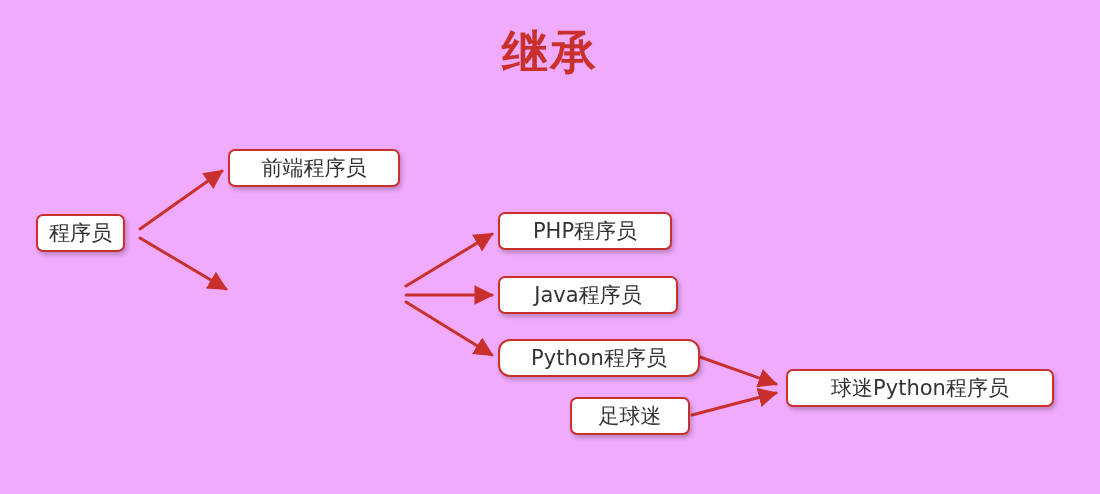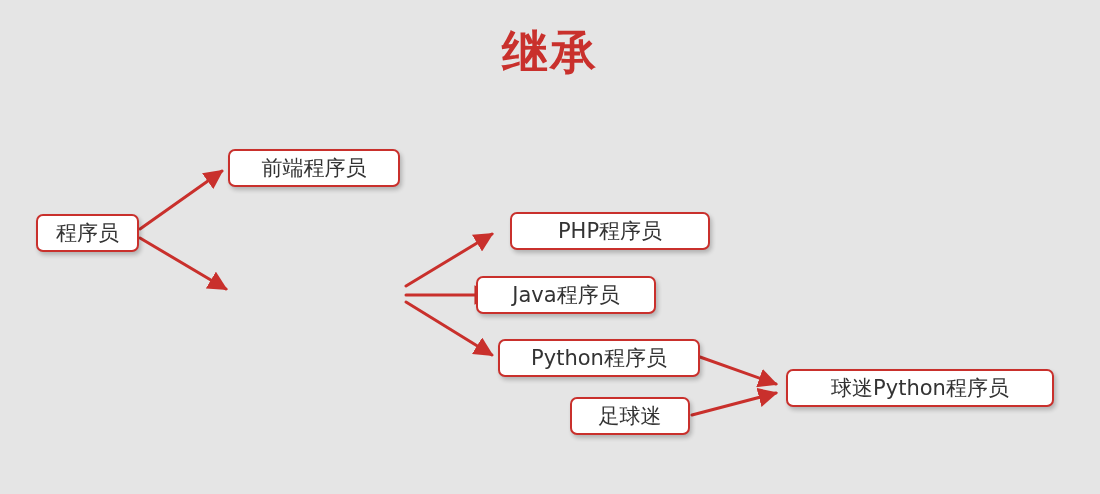--- a/index.html
+++ b/index.html
@@ -4,21 +4,21 @@
 <style>
   :root { --accent: #c9302c; --text: #333333; }
   * { box-sizing: border-box; }
   html, body { margin: 0; padding: 0; background: #ffffff; }
   body { font-family: "DejaVu Sans", "Liberation Sans", sans-serif; }
 
   .canvas {
     position: relative;
     width: 1100px;
     height: 494px;
-    background: #e5e5e5;
+    background: #f0abfc;
     overflow: hidden;
   }
 
   .diagram-title {
     position: absolute;
     top: 22px;
     left: 0;
     width: 100%;
     text-align: center;
     font-size: 46px;
@@ -73,28 +73,28 @@
 
     <line x1="140" y1="229" x2="222" y2="171" marker-end="url(#arrowhead)" stroke="#c9302c"></line>
     <line x1="140" y1="238" x2="226" y2="289" marker-end="url(#arrowhead)" stroke="#c9302c"></line>
     <line x1="406" y1="286" x2="492" y2="234" marker-end="url(#arrowhead)" stroke="#c9302c"></line>
     <line x1="406" y1="295" x2="492" y2="295" marker-end="url(#arrowhead)" stroke="#c9302c"></line>
     <line x1="406" y1="302" x2="492" y2="355" marker-end="url(#arrowhead)" stroke="#c9302c"></line>
     <line x1="700" y1="357" x2="776" y2="384" marker-end="url(#arrowhead)" stroke="#c9302c"></line>
     <line x1="692" y1="415" x2="776" y2="393" marker-end="url(#arrowhead)" stroke="#c9302c"></line>
   </svg>
 
-  <div class="node" style="left:36px;  top:214px; width:103px;">程序员</div>
+  <div class="node" style="left:36px;  top:214px; width:89px;">程序员</div>
 
   <div class="node" style="left:228px; top:149px; width:172px;">前端程序员</div>
 
 
-  <div class="node" style="left:498px; top:212px; width:200px;margin-left:12px;">PHP程序员</div>
+  <div class="node" style="left:498px; top:212px; width:174px;">PHP程序员</div>
 
-  <div class="node" style="left:476px; top:276px; width:180px;">Java程序员</div>
+  <div class="node" style="left:498px; top:276px; width:180px;">Java程序员</div>
 
-  <div class="node" style="left:498px; top:339px; width:202px;">Python程序员</div>
+  <div class="node" style="left:498px; top:339px; width:202px;border-radius:12px;">Python程序员</div>
 
   <div class="node" style="left:570px; top:397px; width:120px;text-align:center;">足球迷</div>
 
   <div class="node" style="left:786px; top:369px; width:268px;">球迷Python程序员</div>
 
 </div>
 
 </body></html>

